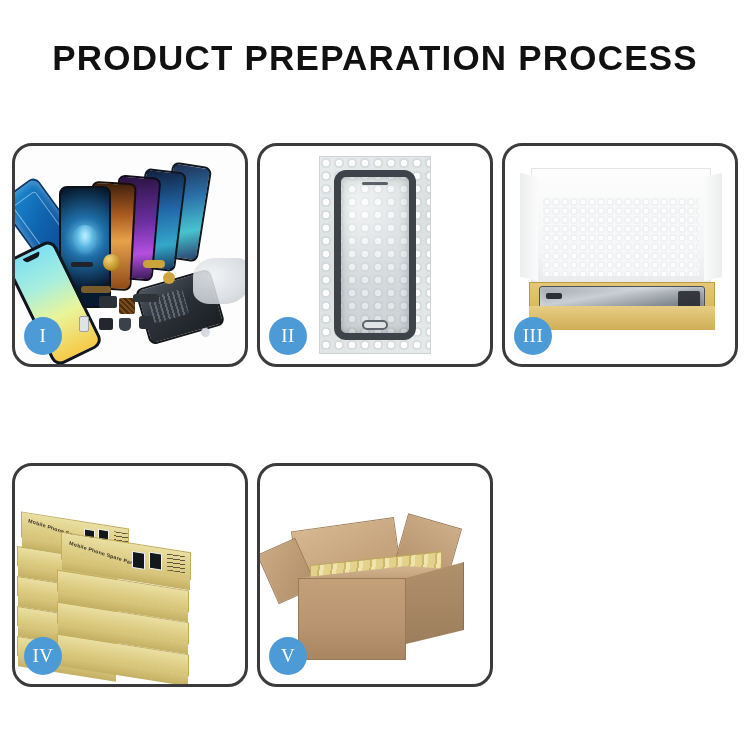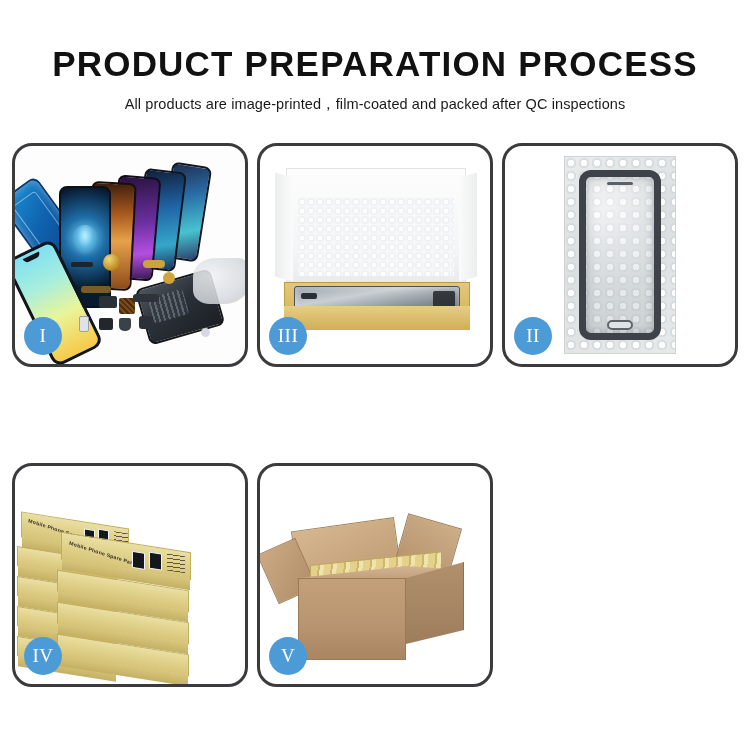--- a/index.html
+++ b/index.html
@@ -5,21 +5,21 @@
   * { box-sizing: border-box; margin: 0; padding: 0; }
   html, body {
     width: 750px; height: 750px;
     background: #ffffff;
     font-family: "Liberation Sans", sans-serif;
     overflow: hidden;
   }
   #root { position: relative; width: 750px; height: 750px; background: #fff; }
 
   
-  .header { position: absolute; left: 0; top: 8px; width: 750px; text-align: center; }
+  .header { position: absolute; left: 0; top: 2px; width: 750px; text-align: center; }
   .title {
     font-size: 35px; font-weight: 700; letter-spacing: 1.2px;
     color: #111; line-height: 1; padding-top: 38px;
     font-family: "Liberation Sans", sans-serif;
   }
   .subtitle {
     font-size: 14.5px; font-weight: 400; color: #1a1a1a;
     padding-top: 14px; letter-spacing: .1px;
   }
 
@@ -316,21 +316,20 @@
     transform: rotate(-10deg);
   }
 </style>
 </head>
 <body>
 
 <div id="root">
 
   <div class="header">
     <div class="title">PRODUCT PREPARATION PROCESS</div>
-    <div class="subtitle">All products are image-printed，film-coated and packed after QC inspections</div>
   </div>
 
   <div class="grid">
 
     <div class="panel p1">
       <div class="panel-stage">
         <div class="scene">
           <div class="ph blue"></div>
           <div class="ph a"></div>
           <div class="ph b"></div>
@@ -351,43 +350,43 @@
           <div class="ic s9"></div>
           <div class="ic s10"></div>
           <div class="ic s11"></div>
           <div class="ic s12"></div>
           <div class="hand"></div>
         </div>
       </div>
       <div class="badge">I</div>
     </div>
 
+    <div class="panel p2">
+      <div class="panel-stage">
+        <div class="bubble">
+          <div class="glass">
+            <div class="speaker"></div>
+            <div class="home"></div>
+          </div>
+        </div>
+      </div>
+      <div class="badge">II</div>
+    </div>
+
     <div class="panel p3">
       <div class="panel-stage">
         <div class="scene">
           <div class="lid"></div>
           <div class="foam"></div>
           <div class="tray"></div>
           <div class="screen"></div>
           <div class="tray-front"></div>
         </div>
       </div>
       <div class="badge">III</div>
-    </div>
-
-    <div class="panel p2">
-      <div class="panel-stage">
-        <div class="bubble">
-          <div class="glass">
-            <div class="speaker"></div>
-            <div class="home"></div>
-          </div>
-        </div>
-      </div>
-      <div class="badge">II</div>
     </div>
 
     <div class="panel p4">
       <div class="panel-stage">
         <div class="scene">
 
           <div class="ybox" style="left:6px;  top:54px;  width:108px; height:26px; transform:skewY(9deg);">
             <div class="side"></div>
             <div class="lbl" style="left:6px; top:9px; transform:rotate(9deg);">Mobile Phone Spare Parts</div>
             <div class="mini" style="left:62px; top:6px; width:11px; height:15px;"></div>

